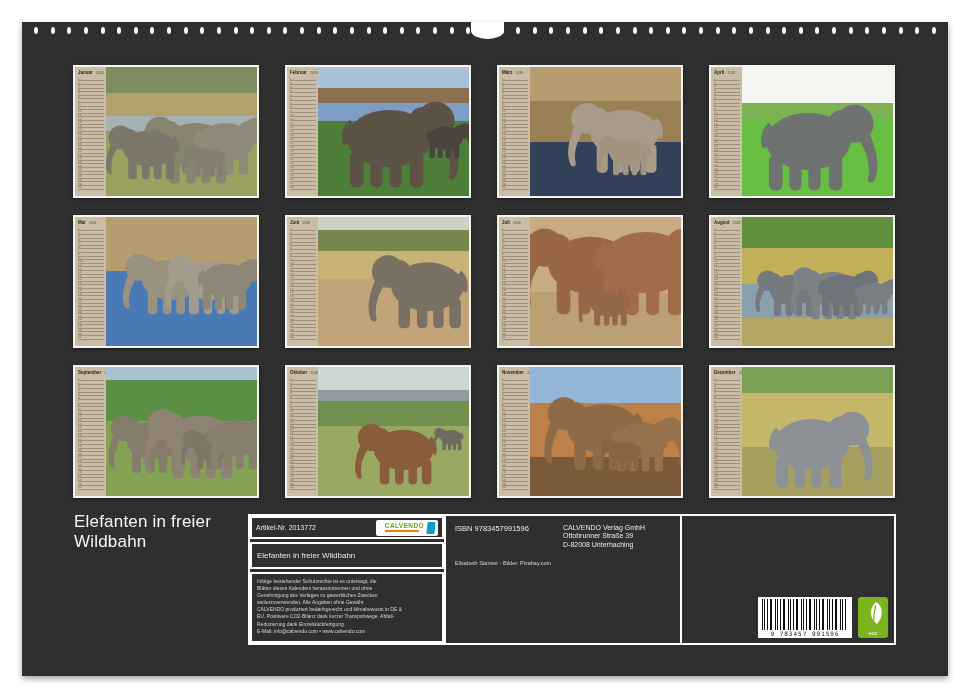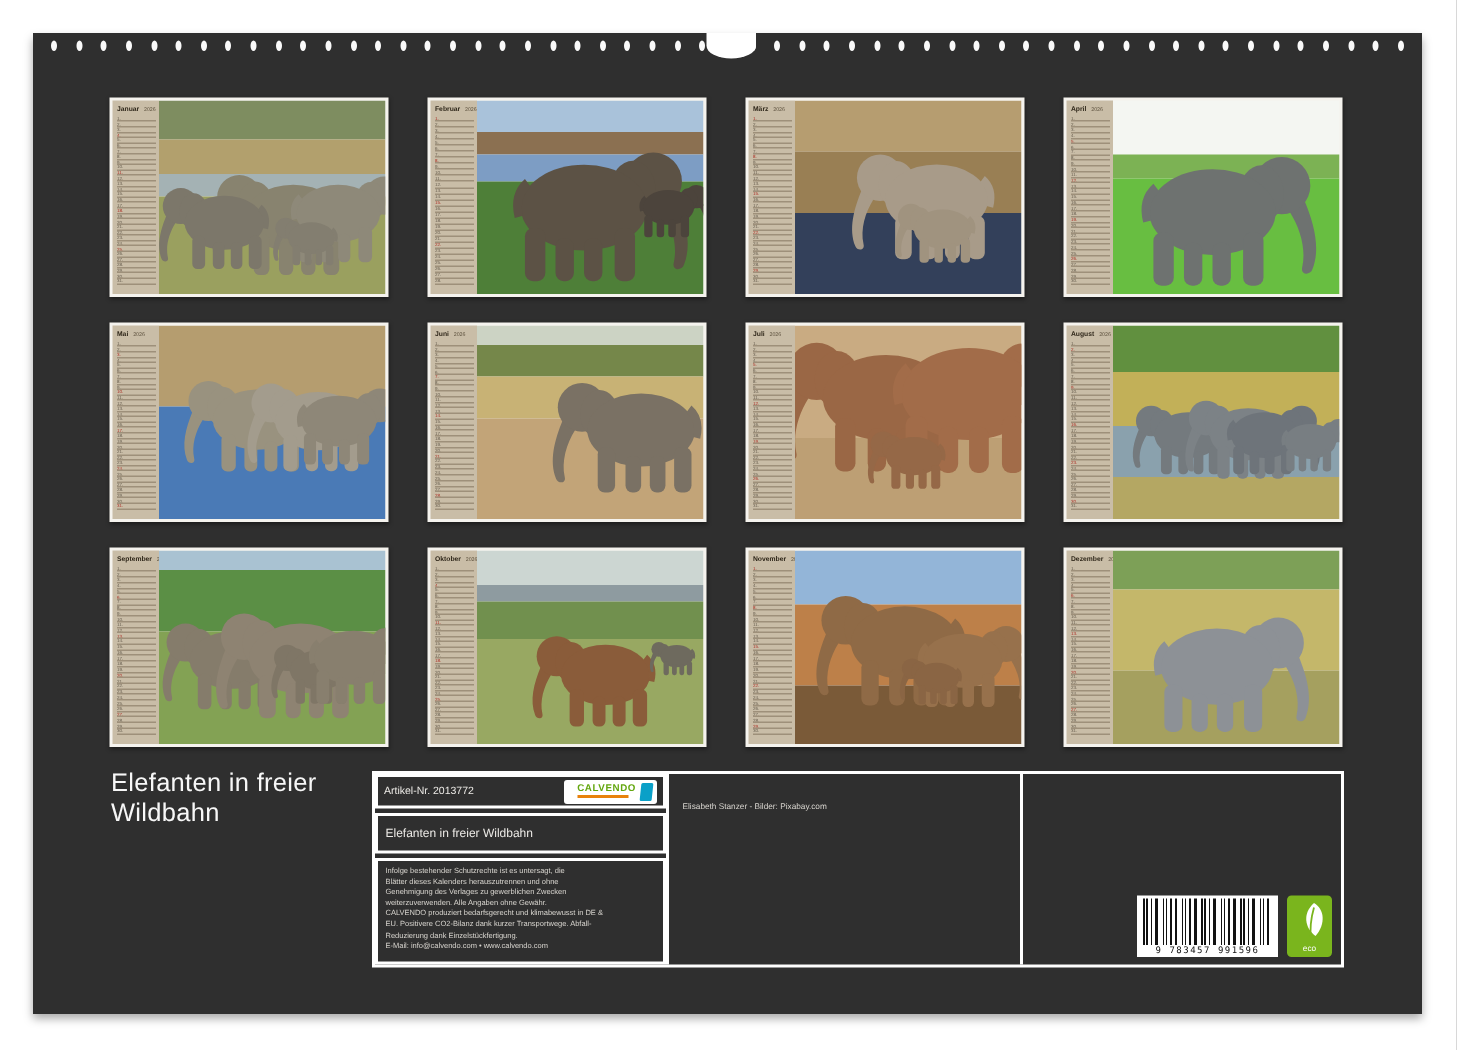--- a/index.html
+++ b/index.html
@@ -775,20 +775,28 @@
         <div class="cell cell-legal">Infolge bestehender Schutzrechte ist es untersagt, die
 Blätter dieses Kalenders herauszutrennen und ohne
 Genehmigung des Verlages zu gewerblichen Zwecken
 weiterzuverwenden. Alle Angaben ohne Gewähr.
 CALVENDO produziert bedarfsgerecht und klimabewusst in DE &amp;
 EU. Positivere CO2-Bilanz dank kurzer Transportwege. Abfall-
 Reduzierung dank Einzelstückfertigung.
 E-Mail: info@calvendo.com • www.calvendo.com</div>
       </div>
       <div class="col-mid">
+        <div class="mid-top">
+          <span class="isbn">ISBN 9783457991596</span>
+          <span class="addr">
+            <span>CALVENDO Verlag GmbH</span><br>
+            <span>Ottobrunner Straße 39</span><br>
+            <span>D-82008 Unterhaching</span>
+          </span>
+        </div>
         <div class="credits">Elisabeth Stanzer - Bilder: Pixabay.com</div>
       </div>
       <div class="col-right">
         <div class="barcode">
           <div class="bars"></div>
           <div class="bdigits">9 783457 991596</div>
         </div>
         <div class="eco">
           <svg width="22" height="30" viewBox="0 0 22 30">
             <path d="M14,2 C21,6 22,16 15,24 C8,19 6,9 14,2 Z" fill="#ffffff"></path>

